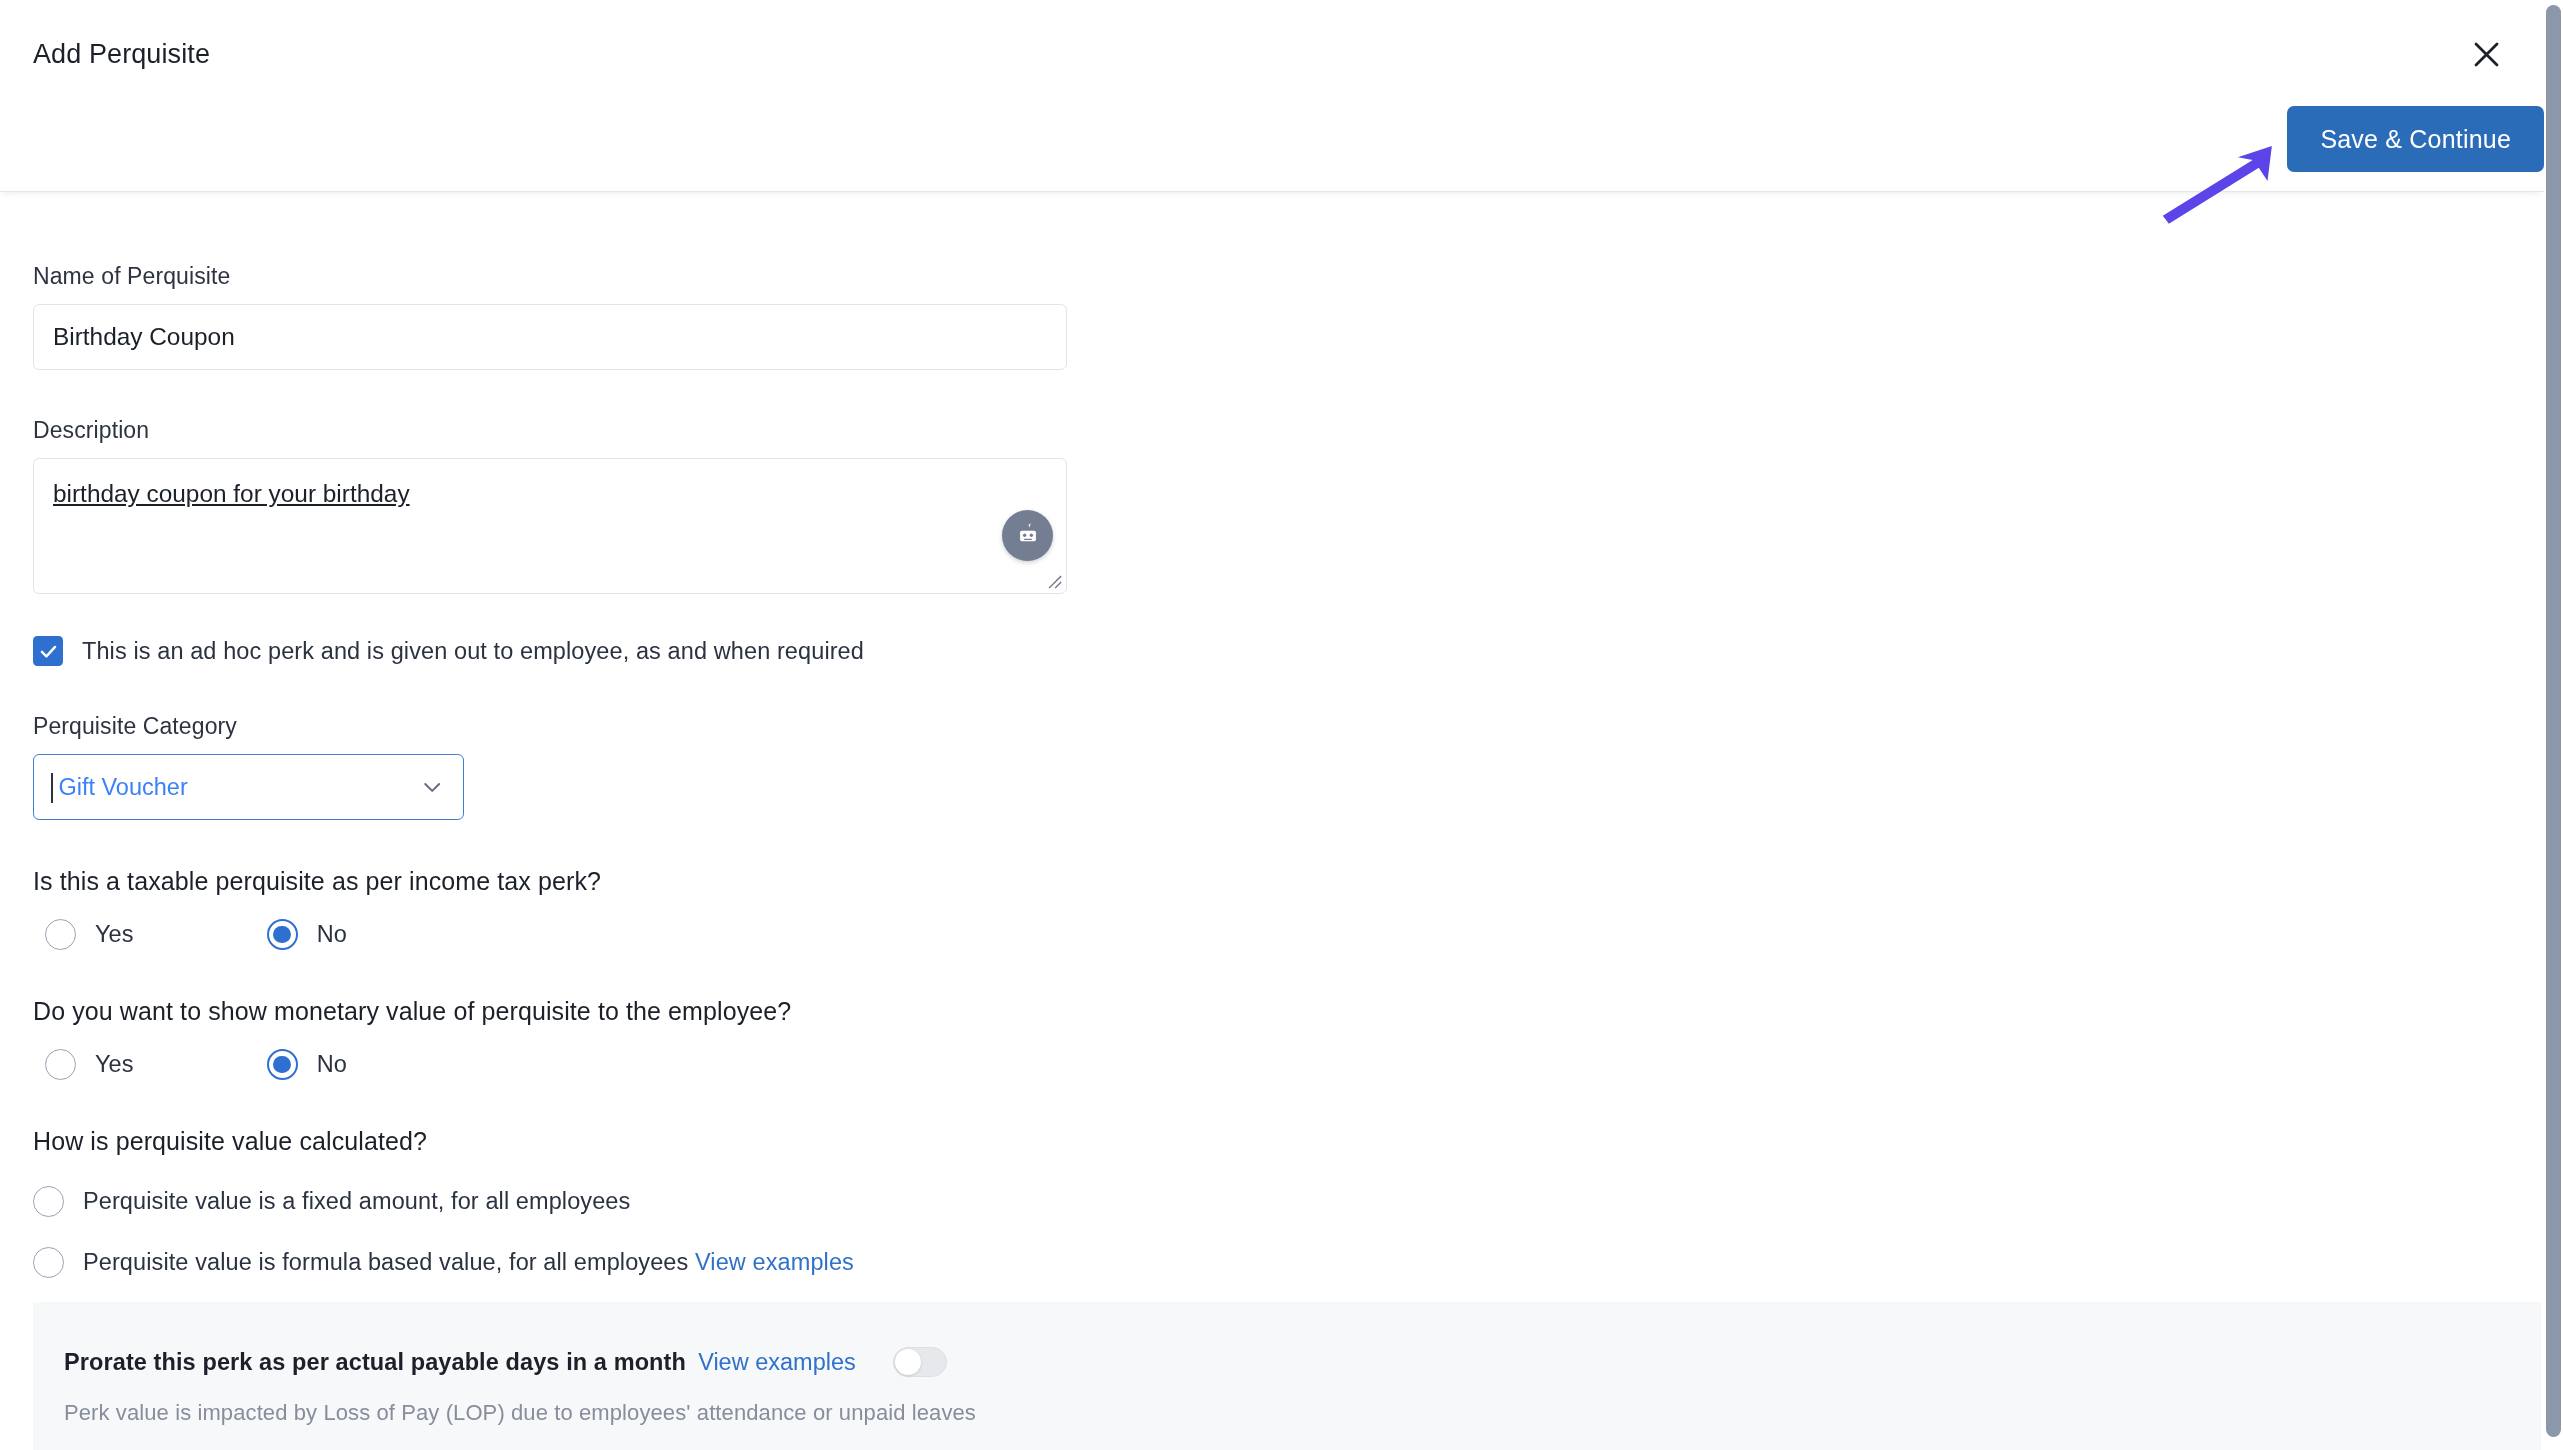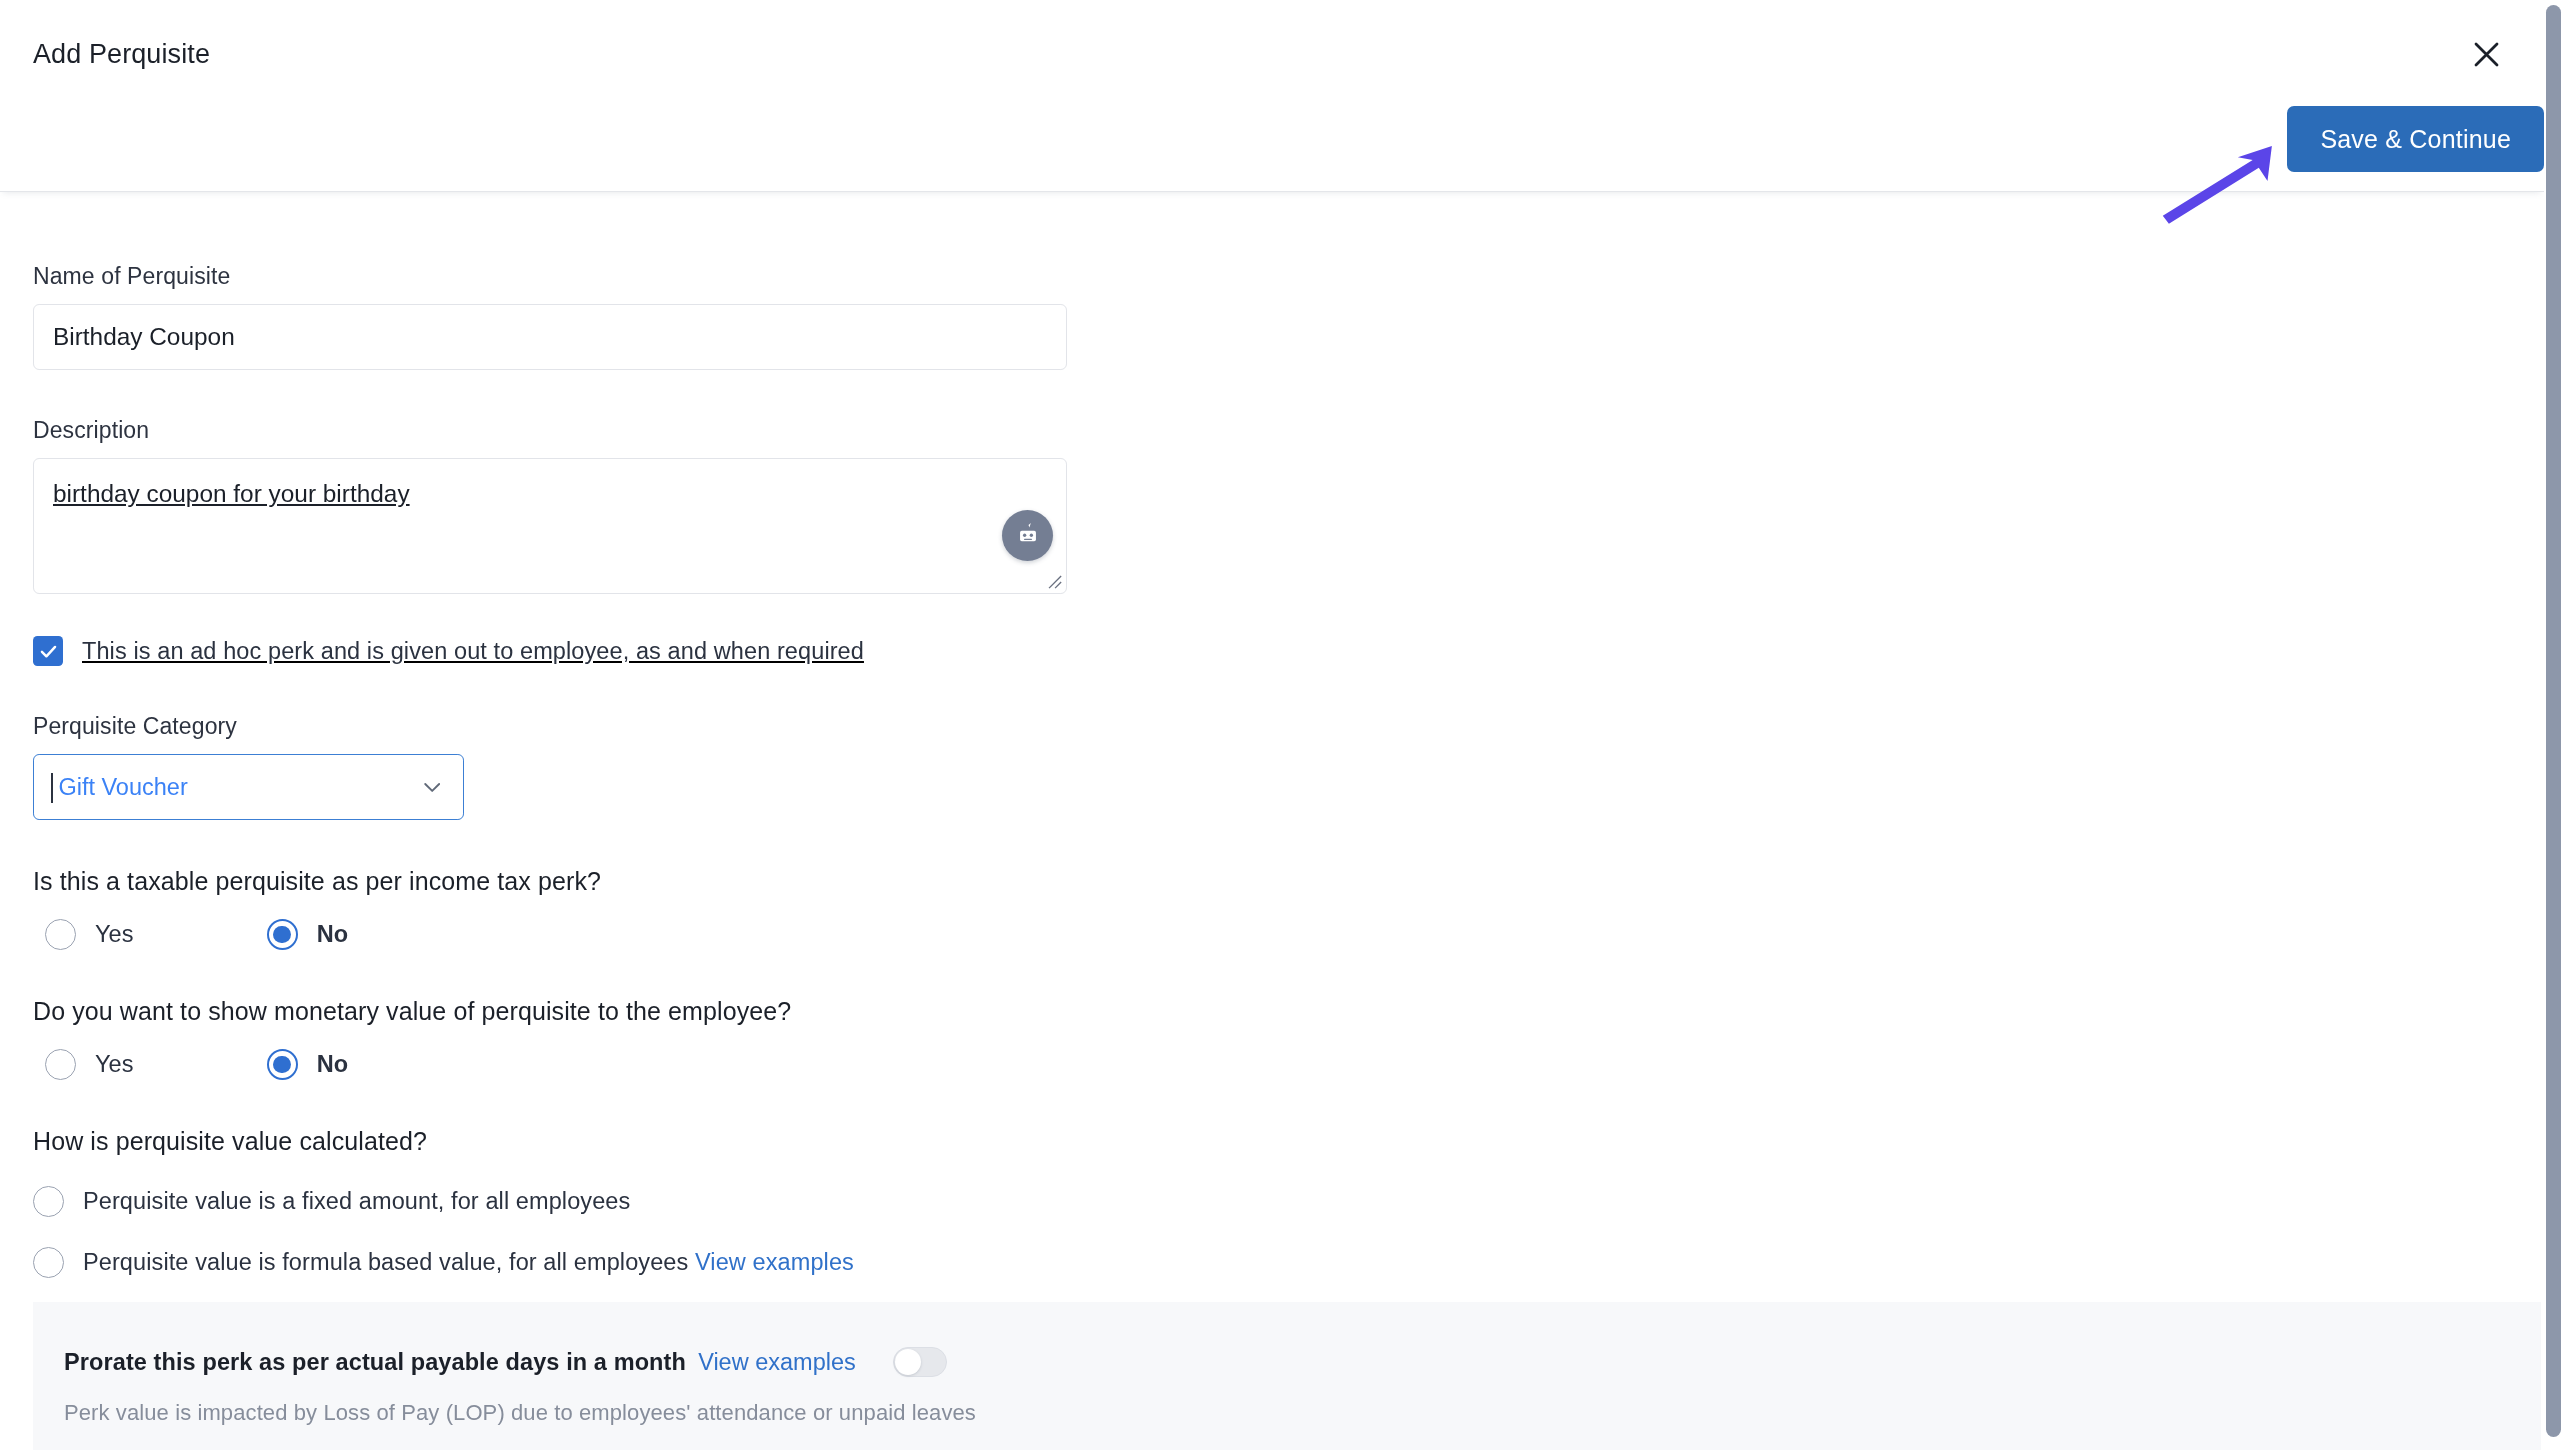--- a/index.html
+++ b/index.html
@@ -181,21 +181,20 @@
     cursor: pointer;
     box-shadow: 0 1.7px 4.4px rgba(60,70,90,0.25);
   }
 
   
   .checkbox-row {
     display: flex;
     align-items: center;
     padding-left: 33px;
     margin-top: 42px;
-    text-decoration: underline;
   }
 
   .cbx {
     width: 30px;
     height: 30px;
     border-radius: 4.4px;
     background: #2f6fd0;
     display: flex;
     align-items: center;
     justify-content: center;
@@ -269,21 +268,21 @@
     padding-left: 45px;
     margin-top: 23px;
   }
 
   .radio-item {
     display: flex;
     align-items: center;
     cursor: pointer;
   }
 
-  .radio-item + .radio-item { margin-left: 133px; font-weight: bold; }
+  .radio-item + .radio-item { margin-left: 133px; }
 
   .radio {
     width: 31px;
     height: 31px;
     border-radius: 50%;
     border: 1.7px solid #9aa2b1;
     background: #ffffff;
     flex: none;
     display: flex;
     align-items: center;

